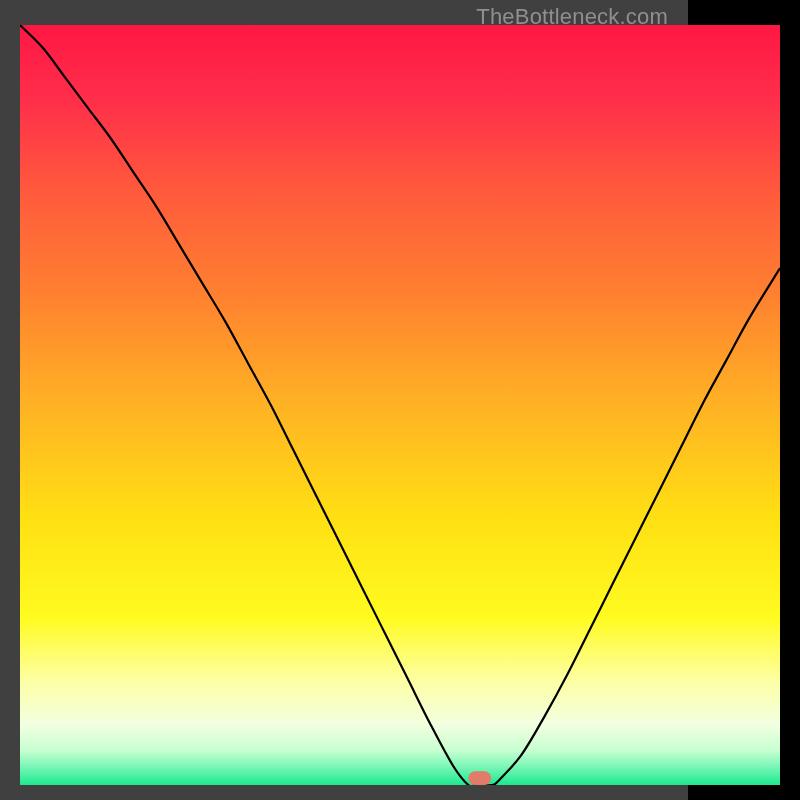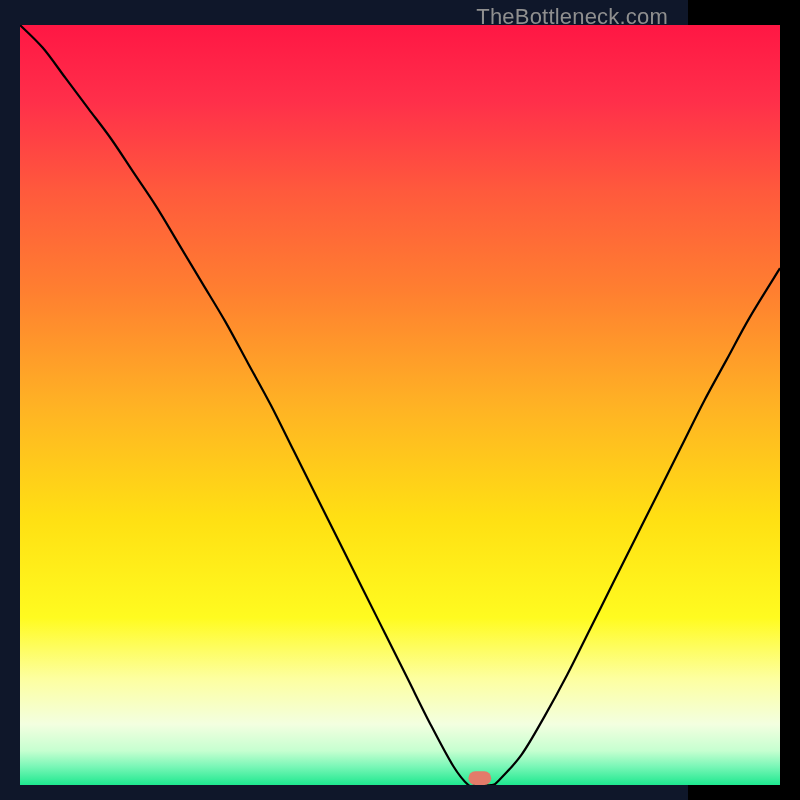--- a/index.html
+++ b/index.html
@@ -7,21 +7,21 @@
     padding: 0;
     width: 800px;
     height: 800px;
     background: #000;
     overflow: hidden;
   }
   .frame {
     position: relative;
     width: 688px;
     height: 800px;
-    background: #0f172a;
+    background: #404040;
     text-align: right;
   }
   .plot {
     position: absolute;
     left: 20px;
     top: 25px;
     width: 760px;
     height: 760px;
     overflow: hidden;
   }

